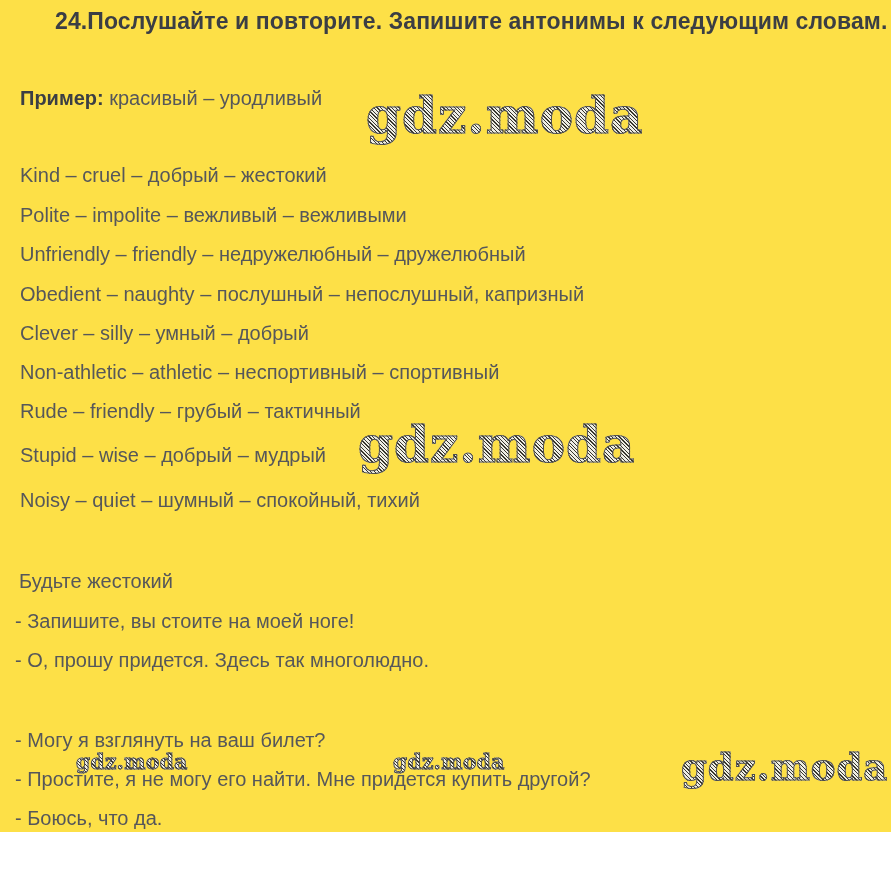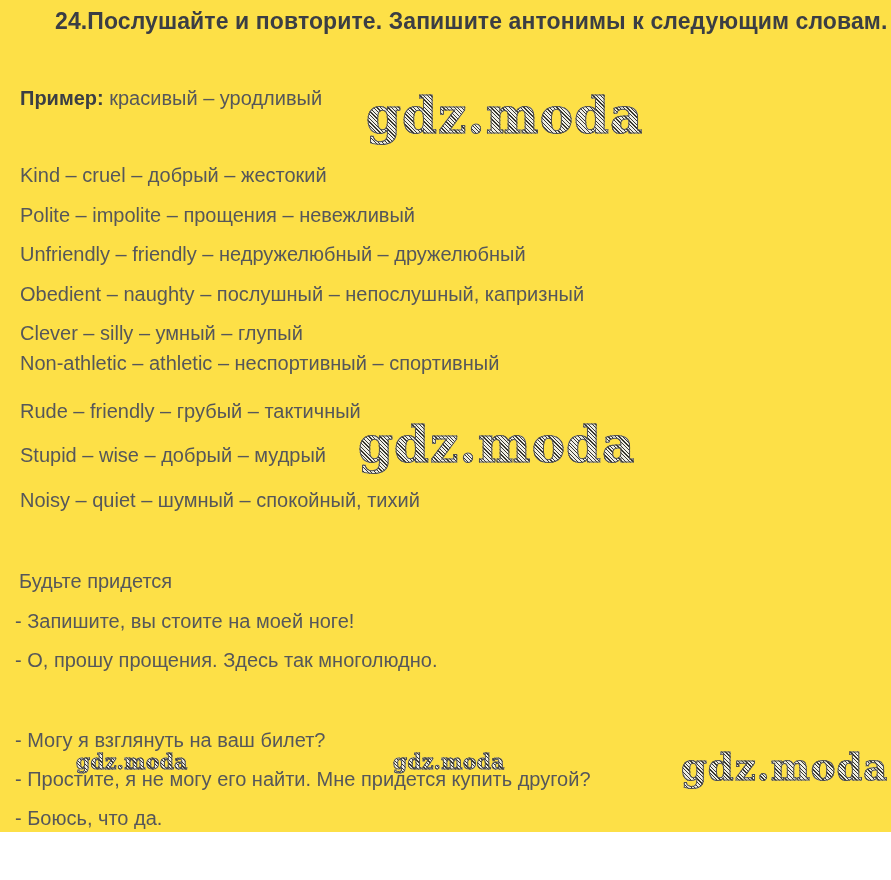--- a/index.html
+++ b/index.html
@@ -72,34 +72,34 @@
   <h1 class="task-title">24.Послушайте и повторите. Запишите антонимы к следующим словам.</h1>
 
   <div class="line" style="top:87px">
     <span class="example-label">Пример:</span>
     <span>красивый – уродливый</span>
   </div>
 
   <div class="wm wm-big-1">gdz.moda</div>
 
   <div class="line" style="top:164px">Kind – cruel – добрый – жестокий</div>
-  <div class="line" style="top:204px">Polite – impolite – прощения – невежливый</div>
+  <div class="line" style="top:204px">Polite – impolite – вежливый – вежливыми</div>
   <div class="line" style="top:243px">Unfriendly – friendly – недружелюбный – дружелюбный</div>
   <div class="line" style="top:283px">Obedient – naughty – послушный – непослушный, капризный</div>
-  <div class="line" style="top:322px">Clever – silly – умный – глупый</div>
-  <div class="line" style="top:352px">Non-athletic – athletic – неспортивный – спортивный</div>
+  <div class="line" style="top:322px">Clever – silly – умный – добрый</div>
+  <div class="line" style="top:361px">Non-athletic – athletic – неспортивный – спортивный</div>
   <div class="line" style="top:400px">Rude – friendly – грубый – тактичный</div>
   <div class="line" style="top:444px">Stupid – wise – добрый – мудрый</div>
   <div class="line" style="top:489px">Noisy – quiet – шумный – спокойный, тихий</div>
 
   <div class="wm wm-big-2">gdz.moda</div>
 
-  <div class="line dlg-heading" style="top:570px">Будьте придется</div>
+  <div class="line dlg-heading" style="top:570px">Будьте жестокий</div>
   <div class="line dlg" style="top:610px">- Запишите, вы стоите на моей ноге!</div>
-  <div class="line dlg" style="top:649px">- О, прошу прощения. Здесь так многолюдно.</div>
+  <div class="line dlg" style="top:649px">- О, прошу придется. Здесь так многолюдно.</div>
 
   <div class="line dlg" style="top:729px">- Могу я взглянуть на ваш билет?</div>
   <div class="line dlg" style="top:768px">- Простите, я не могу его найти. Мне придется купить другой?</div>
   <div class="line dlg" style="top:807px">- Боюсь, что да.</div>
 
   <div class="wm wm-small-1">gdz.moda</div>
   <div class="wm wm-small-2">gdz.moda</div>
   <div class="wm wm-mid-1">gdz.moda</div>
 
 </div>

